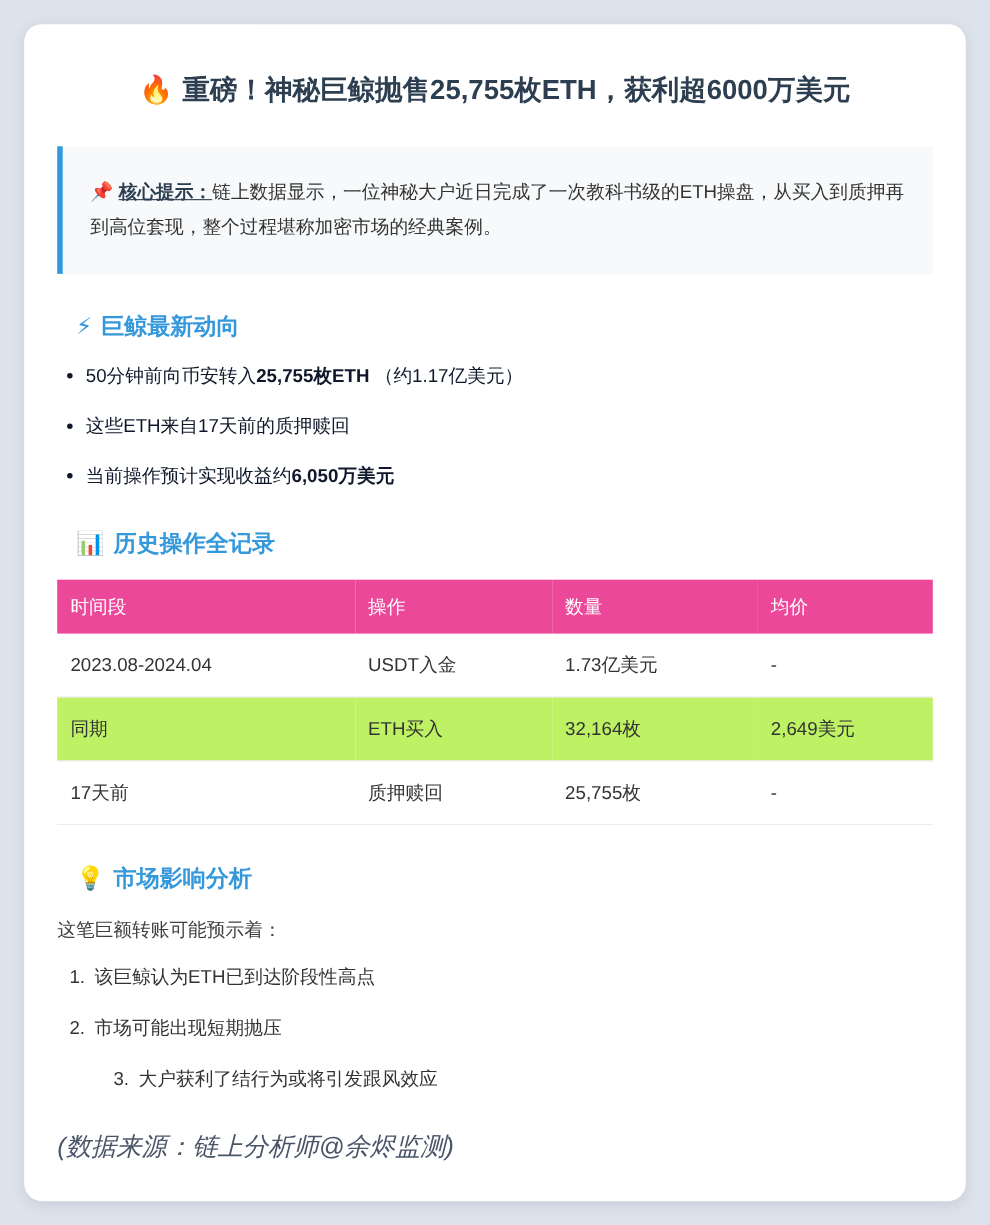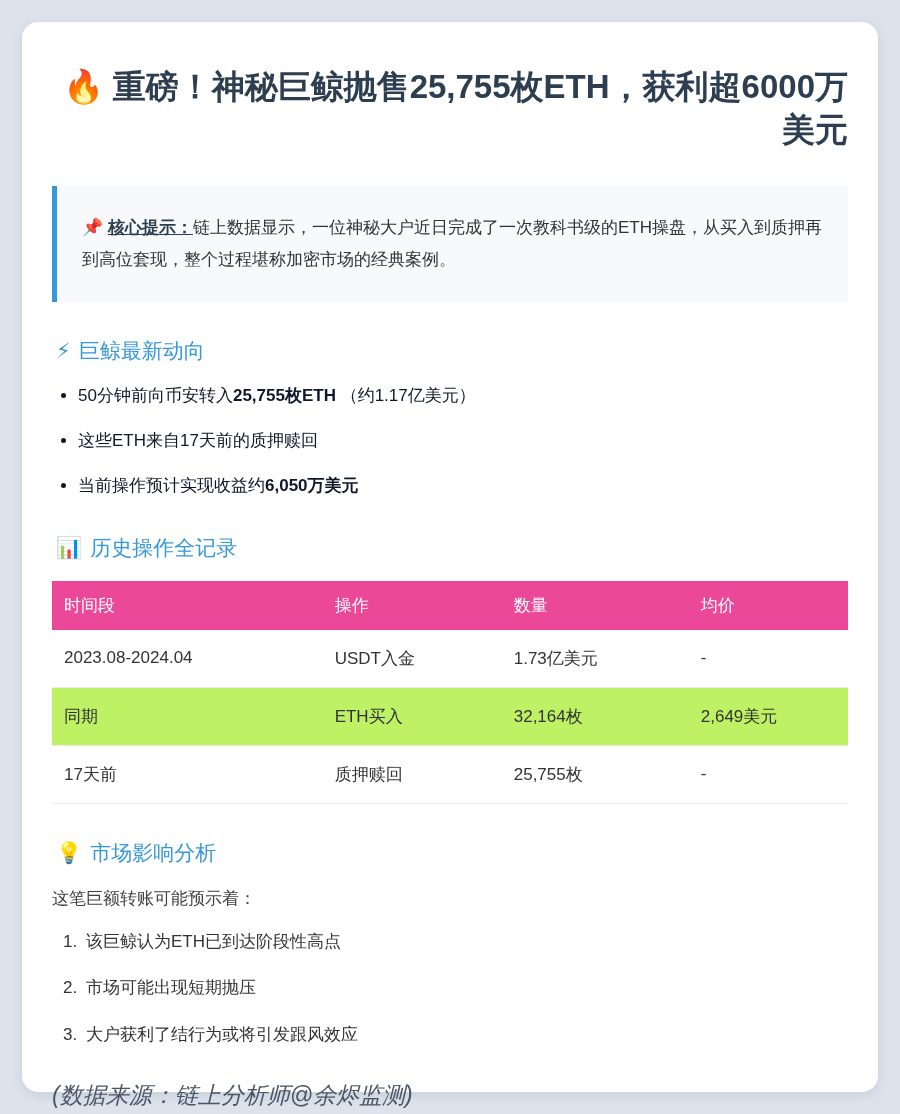--- a/index.html
+++ b/index.html
@@ -18,41 +18,41 @@
     margin: 22px;
     padding: 28px 30px;
     background: #ffffff;
     border-radius: 16px;
     box-shadow: 0 3px 12px rgba(40, 60, 90, 0.12);
     display: flex;
     flex-direction: column;
   }
   h1.title {
     margin: 16px 0 0 0;
-    text-align: right;
-    font-size: 33px;
+    text-align: center;
+    font-size: 25px;
     line-height: 1.3;
     font-weight: bold;
     color: #2c3e50;
   }
   .key-tip {
     margin-top: 34px;
     background: #f7f9fb;
     border-left: 5px solid #3498db;
     padding: 26px 25px;
     font-size: 17px;
     line-height: 1.9;
     color: #333;
   }
   .key-tip .tip-label { font-weight: bold; color: #2c3e50; text-decoration: underline; }
   h2.section-heading {
-    margin: 34px 0 0 4px;
+    margin: 34px 0 0 17px;
     font-size: 21px;
     line-height: 1.4;
-    font-weight: normal;
+    font-weight: bold;
     color: #3498db;
   }
   .section-icon { margin-right: 8px; }
   ul.bullet-list {
     margin: 16px 0 0 0;
     padding-left: 26px;
     font-size: 17px;
     color: #0f172a;
   }
   ul.bullet-list li {
@@ -94,21 +94,21 @@
     margin: 16px 0 0 0;
     padding-left: 30px;
     font-size: 17px;
     color: #333;
   }
   ol.analysis-list li {
     margin-bottom: 19px;
     line-height: 1.6;
     padding-left: 4px;
   }
-  ol.analysis-list li:last-child { margin-bottom: 0; }
+  ol.analysis-list li:last-child { margin-bottom: 0; margin-left: 40px; }
   p.data-source {
     margin: 32px 0 0 0;
     font-style: italic;
     font-size: 23px;
     color: #4a5568;
   }
   .footer {
     margin-top: auto;
     text-align: right;
     font-size: 15px;

